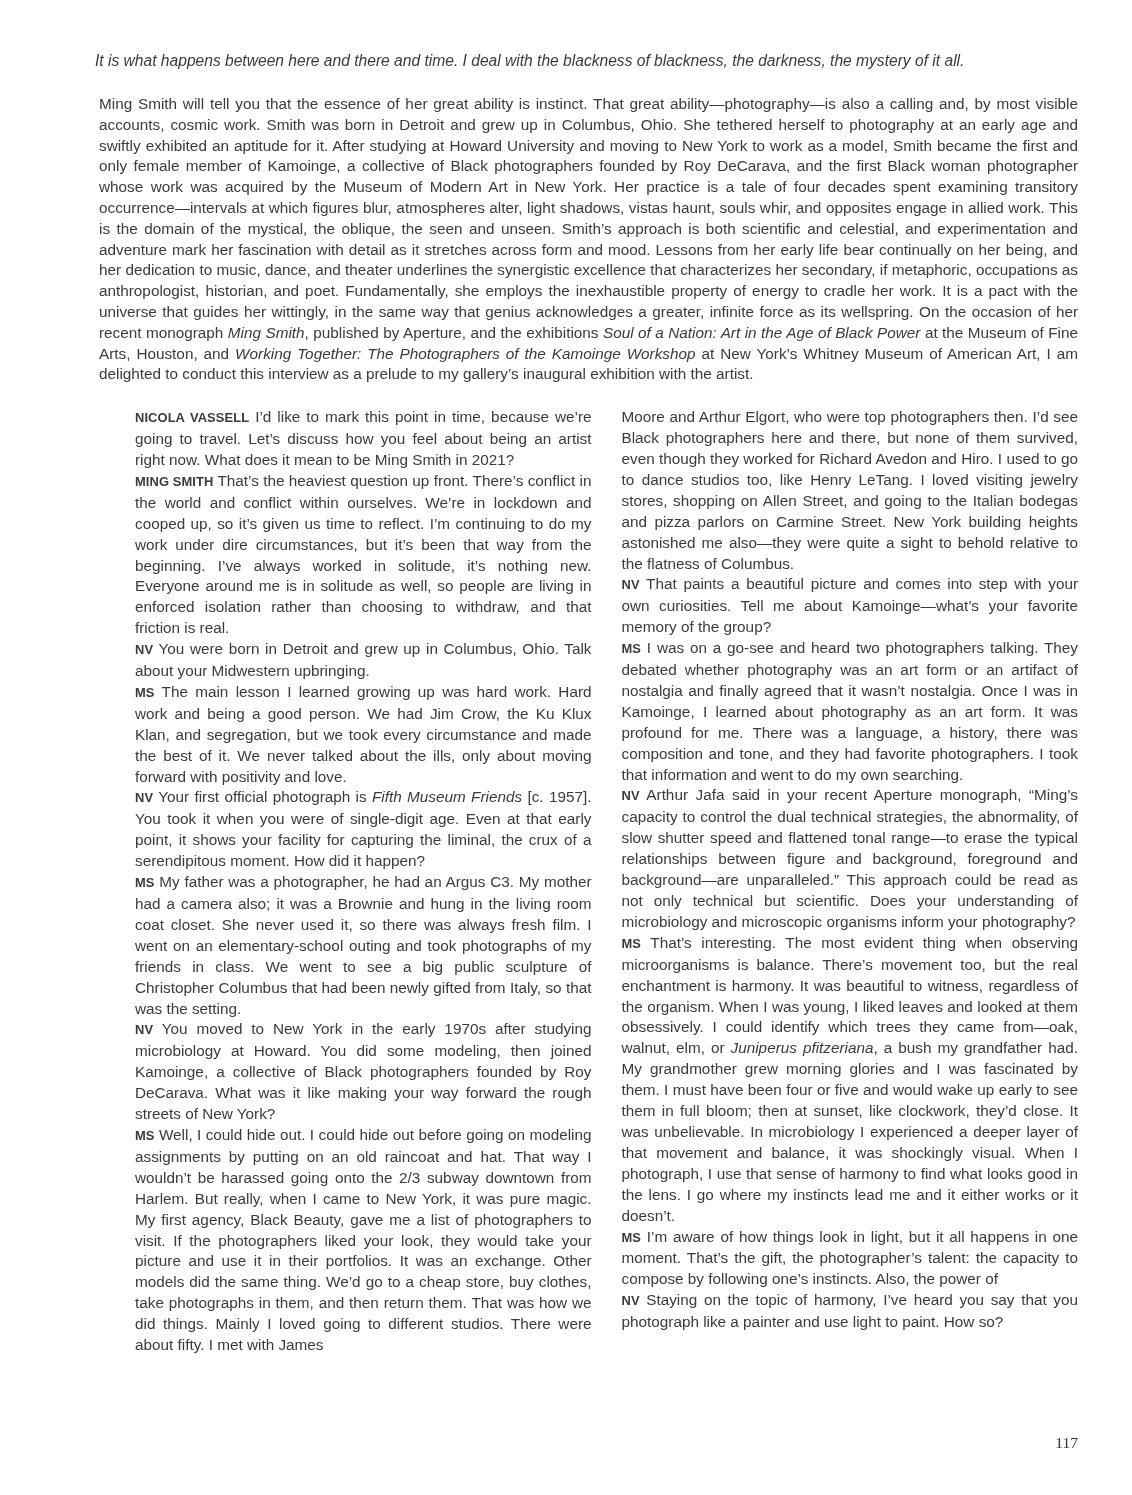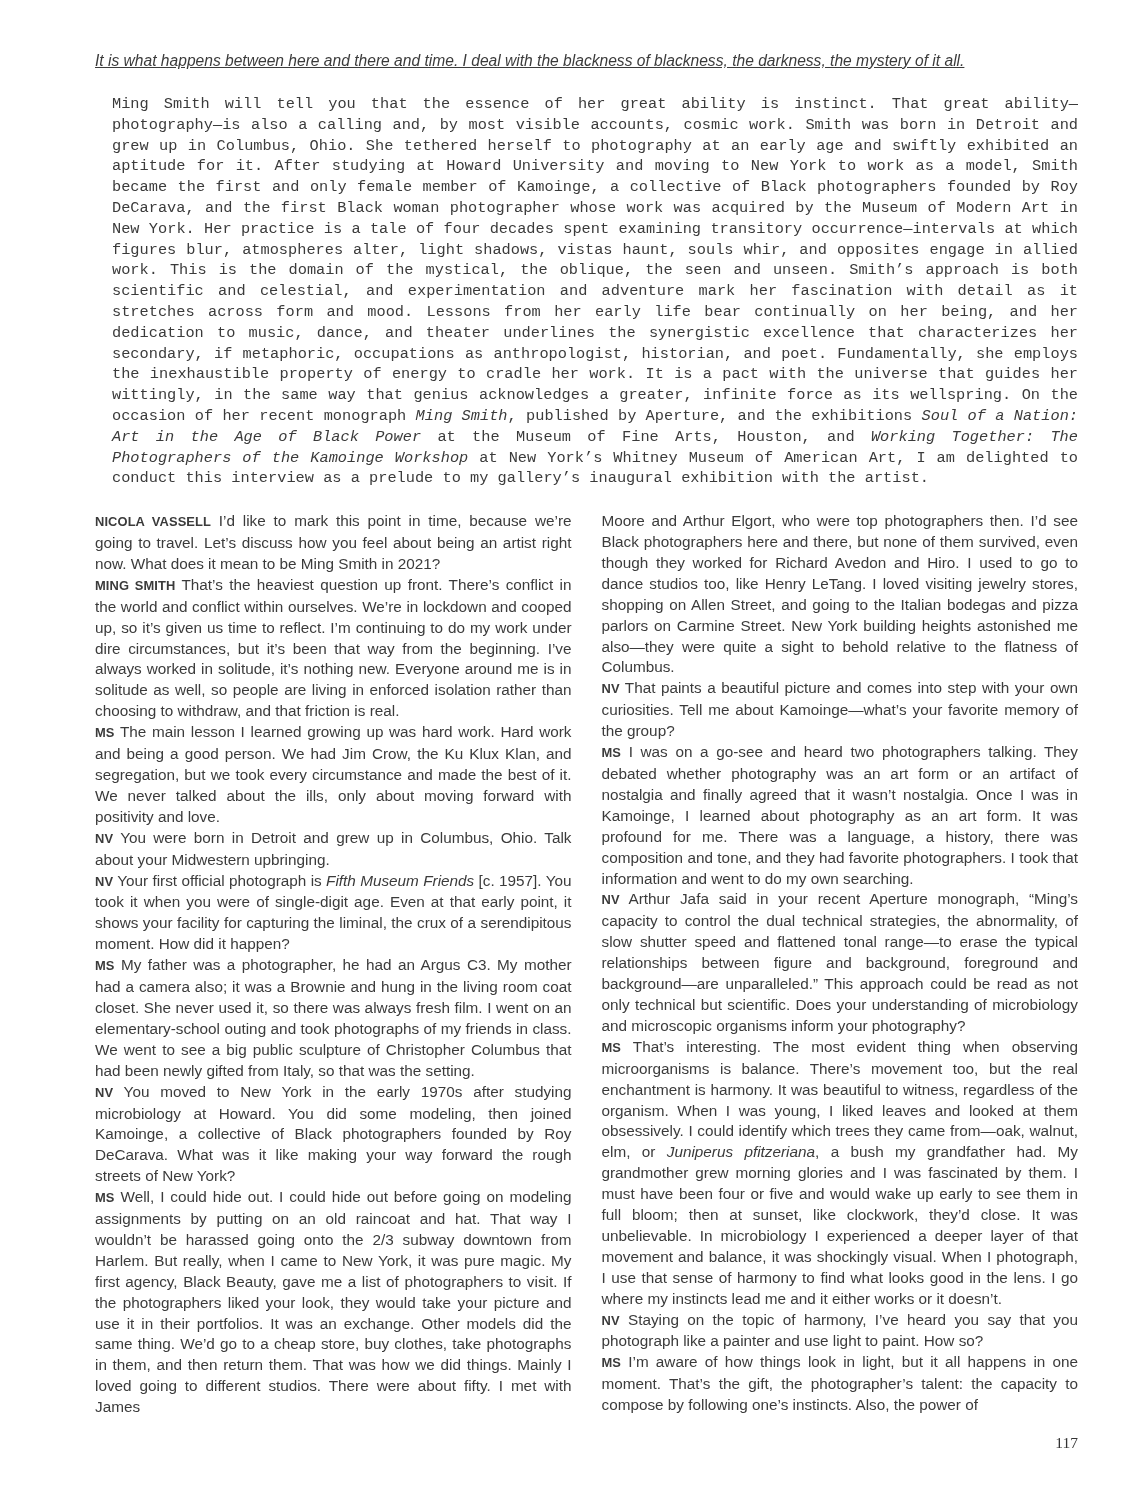--- a/index.html
+++ b/index.html
@@ -14,35 +14,34 @@
   }
   .content {
     position: absolute;
     left: 95px;
     top: 50px;
     width: 983px;
   }
   .epigraph {
     font-size: 15.6px;
     line-height: 21px;
-    text-decoration: underline;
   }
   .epigraph .etext { font-style: italic; }
   .epigraph .attribution { font-style: normal; display: block; }
   .intro {
-    margin: 23px 0 0 17px;
+    margin: 23px 0 0 4px;
     font-size: 15.3px;
     line-height: 20.8px;
     text-align: justify;
-    font-family: Liberation Mono, monospace;
   }
   .cols {
     display: flex;
     gap: 30px;
     margin-top: 22px;
+    margin-left: 40px;
   }
   .col {
     width: 481px;
     font-size: 15.3px;
     line-height: 20.9px;
     text-align: justify;
   }
   .para { margin: 0; }
   .speaker {
     font-weight: 700;
@@ -68,34 +67,34 @@
     <div class="epigraph">
       <span class="etext">It is what happens between here and there and time. I deal with the blackness of blackness, the darkness, the mystery of it all.</span>
     </div>
 
     <p class="intro">Ming Smith will tell you that the essence of her great ability is instinct. That great ability—photography—is also a calling and, by most visible accounts, cosmic work. Smith was born in Detroit and grew up in Columbus, Ohio. She tethered herself to photography at an early age and swiftly exhibited an aptitude for it. After studying at Howard University and moving to New York to work as a model, Smith became the first and only female member of Kamoinge, a collective of Black photographers founded by Roy DeCarava, and the first Black woman photographer whose work was acquired by the Museum of Modern Art in New York. Her practice is a tale of four decades spent examining transitory occurrence—intervals at which figures blur, atmospheres alter, light shadows, vistas haunt, souls whir, and opposites engage in allied work. This is the domain of the mystical, the oblique, the seen and unseen. Smith’s approach is both scientific and celestial, and experimentation and adventure mark her fascination with detail as it stretches across form and mood. Lessons from her early life bear continually on her being, and her dedication to music, dance, and theater underlines the synergistic excellence that characterizes her secondary, if metaphoric, occupations as anthropologist, historian, and poet. Fundamentally, she employs the inexhaustible property of energy to cradle her work. It is a pact with the universe that guides her wittingly, in the same way that genius acknowledges a greater, infinite force as its wellspring. On the occasion of her recent monograph <em>Ming Smith</em>, published by Aperture, and the exhibitions <em>Soul of a Nation: Art in the Age of Black Power</em> at the Museum of Fine Arts, Houston, and <em>Working Together: The Photographers of the Kamoinge Workshop</em> at New York’s Whitney Museum of American Art, I am delighted to conduct this interview as a prelude to my gallery’s inaugural exhibition with the artist.</p>
 
     <div class="cols">
       <div class="col">
           <p class="para"><span class="speaker">NICOLA VASSELL</span> <span>I’d like to mark this point in time, because we’re going to travel. Let’s discuss how you feel about being an artist right now. What does it mean to be Ming Smith in 2021?</span></p>
           <p class="para"><span class="speaker">MING SMITH</span> <span>That’s the heaviest question up front. There’s conflict in the world and conflict within ourselves. We’re in lockdown and cooped up, so it’s given us time to reflect. I’m continuing to do my work under dire circumstances, but it’s been that way from the beginning. I’ve always worked in solitude, it’s nothing new. Everyone around me is in solitude as well, so people are living in enforced isolation rather than choosing to withdraw, and that friction is real.</span></p>
+          <p class="para"><span class="speaker">NV</span> <span>You were born in Detroit and grew up in Columbus, Ohio. Talk about your Midwestern upbringing.</span></p>
           <p class="para"><span class="speaker">MS</span> <span>The main lesson I learned growing up was hard work. Hard work and being a good person. We had Jim Crow, the Ku Klux Klan, and segregation, but we took every circumstance and made the best of it. We never talked about the ills, only about moving forward with positivity and love.</span></p>
-          <p class="para"><span class="speaker">NV</span> <span>You were born in Detroit and grew up in Columbus, Ohio. Talk about your Midwestern upbringing.</span></p>
           <p class="para"><span class="speaker">NV</span> <span>Your first official photograph is <em>Fifth Museum Friends</em> [c. 1957]. You took it when you were of single-digit age. Even at that early point, it shows your facility for capturing the liminal, the crux of a serendipitous moment. How did it happen?</span></p>
           <p class="para"><span class="speaker">MS</span> <span>My father was a photographer, he had an Argus C3. My mother had a camera also; it was a Brownie and hung in the living room coat closet. She never used it, so there was always fresh film. I went on an elementary-school outing and took photographs of my friends in class. We went to see a big public sculpture of Christopher Columbus that had been newly gifted from Italy, so that was the setting.</span></p>
           <p class="para"><span class="speaker">NV</span> <span>You moved to New York in the early 1970s after studying microbiology at Howard. You did some modeling, then joined Kamoinge, a collective of Black photographers founded by Roy DeCarava. What was it like making your way forward the rough streets of New York?</span></p>
           <p class="para"><span class="speaker">MS</span> <span>Well, I could hide out. I could hide out before going on modeling assignments by putting on an old raincoat and hat. That way I wouldn’t be harassed going onto the 2/3 subway downtown from Harlem. But really, when I came to New York, it was pure magic. My first agency, Black Beauty, gave me a list of photographers to visit. If the photographers liked your look, they would take your picture and use it in their portfolios. It was an exchange. Other models did the same thing. We’d go to a cheap store, buy clothes, take photographs in them, and then return them. That was how we did things. Mainly I loved going to different studios. There were about fifty. I met with James</span></p>
         </div>
       <div class="col">
           <p class="para"><span>Moore and Arthur Elgort, who were top photographers then. I’d see Black photographers here and there, but none of them survived, even though they worked for Richard Avedon and Hiro. I used to go to dance studios too, like Henry LeTang. I loved visiting jewelry stores, shopping on Allen Street, and going to the Italian bodegas and pizza parlors on Carmine Street. New York building heights astonished me also—they were quite a sight to behold relative to the flatness of Columbus.</span></p>
           <p class="para"><span class="speaker">NV</span> <span>That paints a beautiful picture and comes into step with your own curiosities. Tell me about Kamoinge—what’s your favorite memory of the group?</span></p>
           <p class="para"><span class="speaker">MS</span> <span>I was on a go-see and heard two photographers talking. They debated whether photography was an art form or an artifact of nostalgia and finally agreed that it wasn’t nostalgia. Once I was in Kamoinge, I learned about photography as an art form. It was profound for me. There was a language, a history, there was composition and tone, and they had favorite photographers. I took that information and went to do my own searching.</span></p>
           <p class="para"><span class="speaker">NV</span> <span>Arthur Jafa said in your recent Aperture monograph, “Ming’s capacity to control the dual technical strategies, the abnormality, of slow shutter speed and flattened tonal range—to erase the typical relationships between figure and background, foreground and background—are unparalleled.” This approach could be read as not only technical but scientific. Does your understanding of microbiology and microscopic organisms inform your photography?</span></p>
           <p class="para"><span class="speaker">MS</span> <span>That’s interesting. The most evident thing when observing microorganisms is balance. There’s movement too, but the real enchantment is harmony. It was beautiful to witness, regardless of the organism. When I was young, I liked leaves and looked at them obsessively. I could identify which trees they came from—oak, walnut, elm, or <em>Juniperus pfitzeriana</em>, a bush my grandfather had. My grandmother grew morning glories and I was fascinated by them. I must have been four or five and would wake up early to see them in full bloom; then at sunset, like clockwork, they’d close. It was unbelievable. In microbiology I experienced a deeper layer of that movement and balance, it was shockingly visual. When I photograph, I use that sense of harmony to find what looks good in the lens. I go where my instincts lead me and it either works or it doesn’t.</span></p>
+          <p class="para"><span class="speaker">MS</span> <span>I’m aware of how things look in light, but it all happens in one moment. That’s the gift, the photographer’s talent: the capacity to compose by following one’s instincts. Also, the power of</span></p>
           <p class="para"><span class="speaker">NV</span> <span>Staying on the topic of harmony, I’ve heard you say that you photograph like a painter and use light to paint. How so?</span></p>
-          <p class="para"><span class="speaker">MS</span> <span>I’m aware of how things look in light, but it all happens in one moment. That’s the gift, the photographer’s talent: the capacity to compose by following one’s instincts. Also, the power of</span></p>
         </div>
     </div>
 
   </div>
 
   <div class="pageno">117</div>
 </div>
 
 </body></html>

